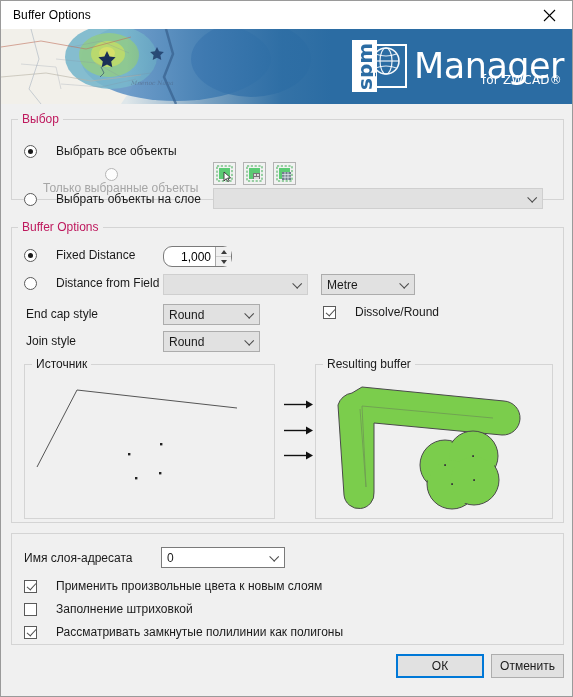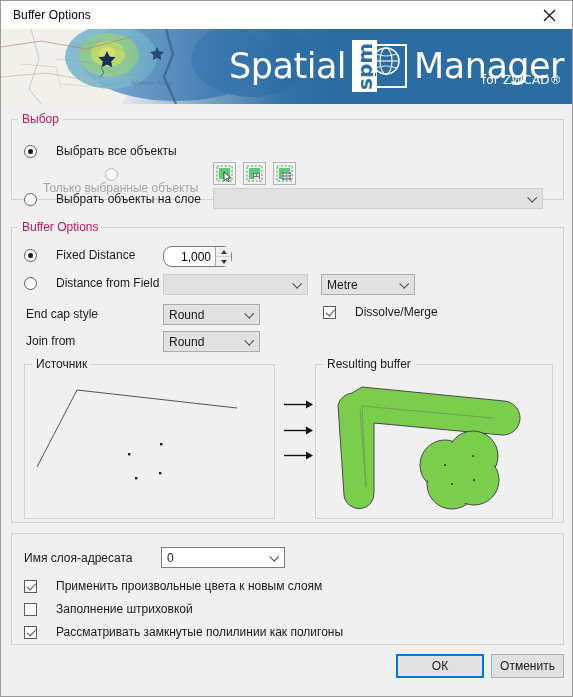--- a/index.html
+++ b/index.html
@@ -270,21 +270,20 @@
         <g fill="#1b2f57">
           <polygon points="106,22 108.6,27.4 114.6,28.2 110.2,32.4 111.3,38.3 106,35.5 100.7,38.3 101.8,32.4 97.4,28.2 103.4,27.4"></polygon>
           <polygon points="156,18 158.1,22.3 162.9,22.9 159.4,26.3 160.3,31 156,28.8 151.7,31 152.6,26.3 149.1,22.9 153.9,22.3" opacity=".85"></polygon>
         </g>
         <text x="130" y="56" font-family="DejaVu Serif, serif" font-size="6" fill="#5a6a86" opacity=".7" font-style="italic">Mnenoc Nana</text>
       </svg>
     </div>
     <div class="banner-fade"></div>
 
     <div class="logo">
-      <span class="logo-word">Spatial</span>
       <span class="logo-mark">
         <span class="logo-spm-box"></span>
         <span class="logo-spm-text">spm</span>
         <span class="logo-globe-box"></span>
         <svg class="logo-globe" viewBox="0 0 30 30">
           <circle cx="15" cy="15" r="13" fill="none" stroke="#ffffff" stroke-width="1.6" opacity=".95"></circle>
           <ellipse cx="15" cy="15" rx="6" ry="13" fill="none" stroke="#ffffff" stroke-width="1.2" opacity=".9"></ellipse>
           <line x1="2" y1="15" x2="28" y2="15" stroke="#ffffff" stroke-width="1.2" opacity=".9"></line>
           <path d="M4.5 8 Q15 12 25.5 8" fill="none" stroke="#ffffff" stroke-width="1.1" opacity=".85"></path>
           <path d="M4.5 22 Q15 18 25.5 22" fill="none" stroke="#ffffff" stroke-width="1.1" opacity=".85"></path>
@@ -390,24 +389,24 @@
       </div>
 
       <span class="plain-lbl" style="left:14px; top:73px;">End cap style</span>
       <div class="combo enabled" style="left:151px; top:70px; width:97px;">
         <span>Round</span>
         <span class="caret"></span>
       </div>
 
       <div class="row" style="left:311px; top:71px;">
         <span class="cb checked"></span>
-        <span class="lbl">Dissolve/Merge</span>
-      </div>
-
-      <span class="plain-lbl" style="left:14px; top:100px;">Join from</span>
+        <span class="lbl">Dissolve/Round</span>
+      </div>
+
+      <span class="plain-lbl" style="left:14px; top:100px;">Join style</span>
       <div class="combo enabled" style="left:151px; top:97px; width:97px;">
         <span>Round</span>
         <span class="caret"></span>
       </div>
 
       <div class="panel" style="left:12px; top:130px; width:251px; height:155px;text-decoration:underline;">
         <span class="panel-title">Источник</span>
         <svg width="249" height="153" viewBox="0 0 249 153">
           <polyline points="12,102 52,25 212,43" fill="none" stroke="#555555" stroke-width="1"></polyline>
           <g fill="#222222">

